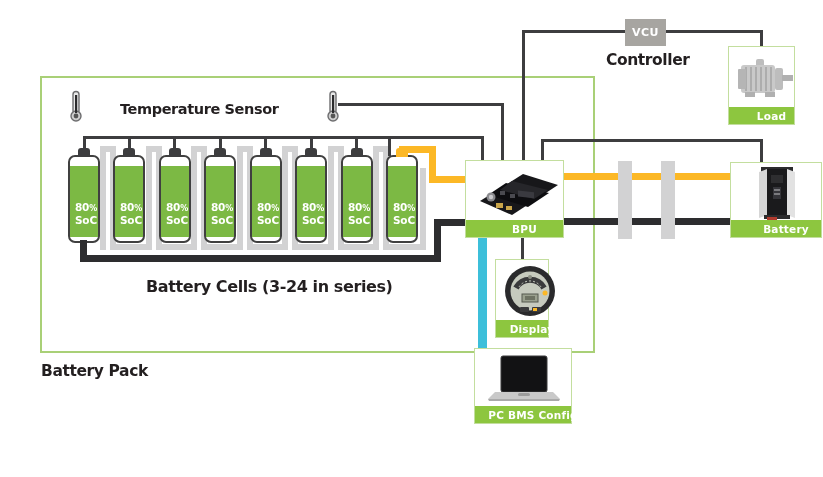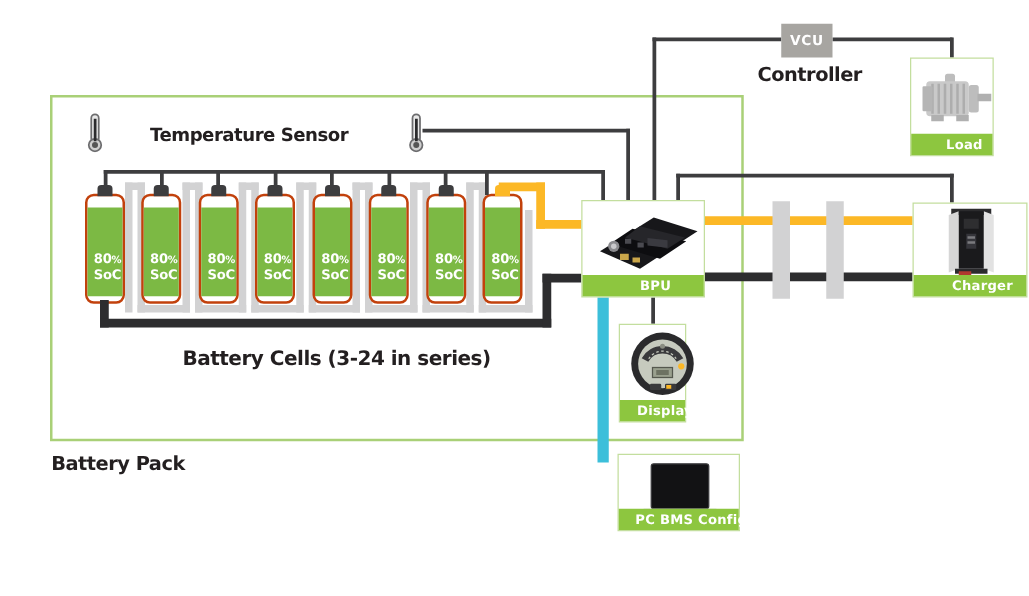--- a/index.html
+++ b/index.html
@@ -18,21 +18,21 @@
     border:2px solid var(--pack-border);z-index:1;background:transparent;}
   
   .wire{position:absolute;background:var(--wire-dark);z-index:3;}
   .pwire-y{position:absolute;background:var(--yellow);z-index:3;}
   .pwire-k{position:absolute;background:var(--power-black);z-index:3;}
   .cyanwire{position:absolute;background:var(--cyan);z-index:4;}
   
   .conn{position:absolute;background:var(--gray-connector);z-index:2;}
   
   .cell{position:absolute;width:32px;height:88px;top:155px;background:#fff;
-    border:2px solid #c2410c;border-radius:7px;box-sizing:border-box;z-index:3;}
+    border:2px solid #404040;border-radius:7px;box-sizing:border-box;z-index:3;}
   .cell .term{position:absolute;left:8px;top:-9px;width:12px;height:9px;
     background:#3d3d3f;border-radius:3px 3px 0 0;}
   .cell.cell-yellow-term .term{background:var(--yellow);}
   .cell .fill{position:absolute;left:0;right:0;top:9px;bottom:4px;background:var(--green-cell);}
   .cell .soc{position:absolute;left:5px;top:44px;color:#fff;font-weight:bold;
     font-size:10.5px;line-height:1.2;letter-spacing:-0.2px;}
   .cell .soc .pct{font-size:8px;}
   
   .node-box{position:absolute;background:#fff;border:1px solid var(--border-light-green);
     box-sizing:border-box;z-index:4;}
@@ -223,21 +223,21 @@
       <rect x="29" y="36" width="10" height="4" fill="#6d7262"></rect>
       <circle cx="49" cy="33" r="2.5" fill="#fcb826"></circle>
       <circle cx="34" cy="17" r="2" fill="#8a8d82"></circle>
       <rect x="24" y="47" width="9" height="5" rx="1" fill="#3a3a3c"></rect>
       <rect x="36" y="47" width="9" height="5" rx="1" fill="#3a3a3c"></rect>
       <rect x="37" y="48" width="4" height="3" fill="#fcb826"></rect>
     </svg>
     <div class="label-bar">Display</div>
   </div>
 
-  <div class="node-box" style="left:474px;top:363px;width:98px;height:62px;margin-left:20px;">
+  <div class="node-box" style="left:474px;top:348px;width:98px;height:76px;">
     <svg class="node-img" style="height:60px;" viewBox="0 0 98 60">
       <rect x="26" y="7" width="46" height="36" rx="2" fill="#121214" stroke="#3a3a3c" stroke-width="1"></rect>
       <polygon points="20,43 78,43 85,50 13,50" fill="#c9c9c9"></polygon>
       <polygon points="13,50 85,50 84,52 14,52" fill="#a9a9a9"></polygon>
       <rect x="43" y="44" width="12" height="3" rx="1.5" fill="#9c9c9c"></rect>
     </svg>
     <div class="label-bar">PC BMS Config</div>
   </div>
 
   <div class="node-box" style="left:728px;top:46px;width:67px;height:79px;">
@@ -267,19 +267,19 @@
       <polygon points="28,9 36,6 36,52 28,55" fill="#d6d6d6"></polygon>
       <polygon points="64,9 56,6 56,52 64,55" fill="#e2e2e2"></polygon>
       <rect x="36" y="6" width="20" height="46" fill="#1a1a1c"></rect>
       <rect x="40" y="12" width="12" height="8" fill="#2e2e30"></rect>
       <rect x="42" y="24" width="8" height="12" fill="#35353a"></rect>
       <rect x="43" y="26" width="6" height="2" fill="#7a7a7e"></rect>
       <rect x="43" y="30" width="6" height="2" fill="#7a7a7e"></rect>
       <rect x="33" y="52" width="26" height="4" fill="#2b2b2d"></rect>
       <rect x="36" y="54" width="10" height="3" fill="#b03a2e"></rect>
     </svg>
-    <div class="label-bar">Charger</div>
+    <div class="label-bar">Battery</div>
   </div>
 
   <div class="gbar" style="left:618px;"></div>
   <div class="gbar" style="left:661px;"></div>
 
 </div>
 
 </body></html>

